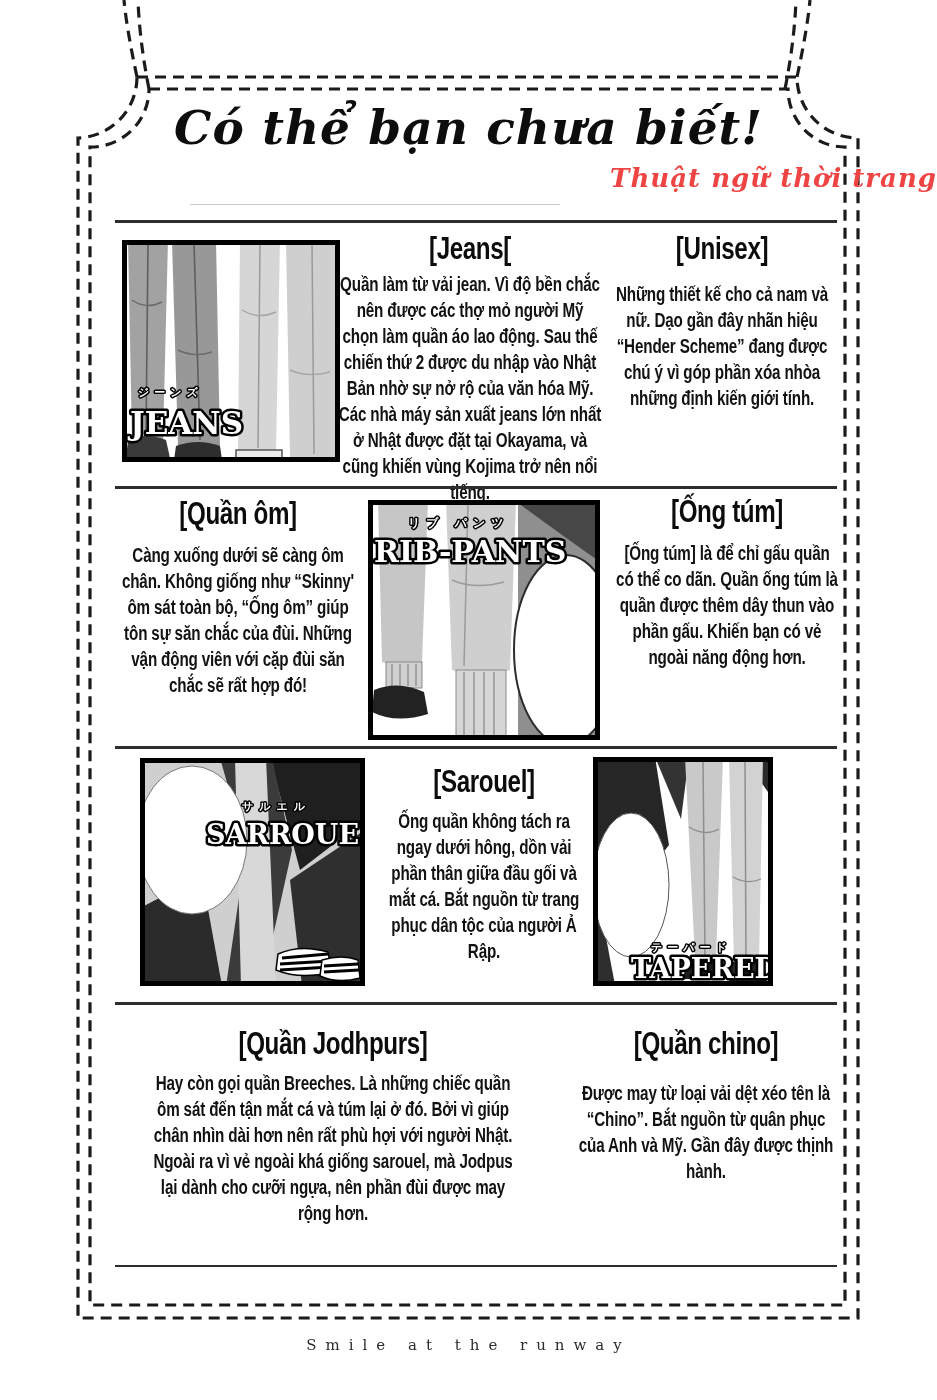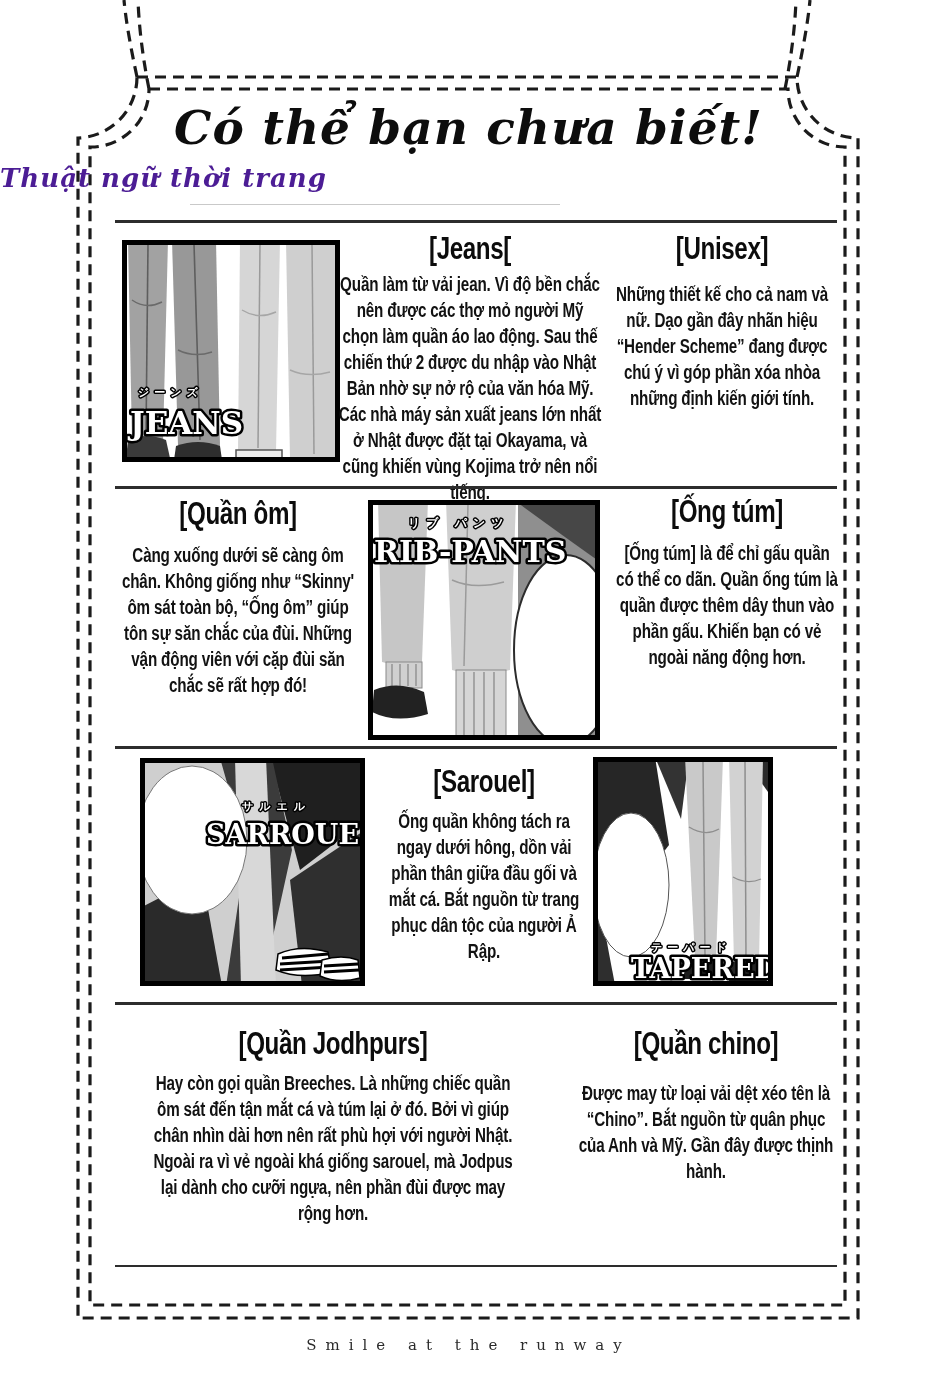--- a/index.html
+++ b/index.html
@@ -6,23 +6,23 @@
   #page{position:relative;width:937px;height:1356px;background:#ffffff;overflow:hidden;
         font-family:"Liberation Sans","DejaVu Sans",sans-serif;color:#101010;}
   .abs{position:absolute;}
   
   #frame-svg{position:absolute;left:0;top:0;width:937px;height:1400px;}
   .frame-path{fill:none;stroke:#1b1b1b;stroke-width:3.2;stroke-dasharray:11 7;}
   
   .title{left:0;right:0;top:100px;text-align:center;
          font-family:"DejaVu Serif","Liberation Serif",serif;font-style:italic;font-weight:bold;
          font-size:47px;letter-spacing:1px;color:#0d0d0d;}
-  .subtitle{left:0;right:0;top:163px;text-align:left;
+  .subtitle{left:0;right:0;top:163px;text-align:right;
             font-family:"DejaVu Serif","Liberation Serif",serif;font-style:italic;font-weight:600;
-            font-size:26px;letter-spacing:1px;color:#4c1d95;}
+            font-size:26px;letter-spacing:1px;color:#ef4444;}
   .sub-line{left:190px;top:204px;width:370px;height:1px;background:#c9c9c9;}
   
   .divider{left:115px;width:722px;height:3px;background:#2d2d2d;}
   
   .col{position:absolute;transform:scaleX(0.78);transform-origin:50% 0;text-align:center;}
   .sec-heading{font-weight:bold;font-size:31px;line-height:1.15;letter-spacing:-0.5px;color:#0c0c0c;}
   .sec-body{font-weight:bold;font-size:19.5px;line-height:26px;letter-spacing:-0.2px;color:#121212;}
   .gap4{margin-top:4px;} .gap8{margin-top:8px;} .gap10{margin-top:10px;} .gap14{margin-top:14px;} .gap18{margin-top:18px;}
   
   .panel{position:absolute;}

